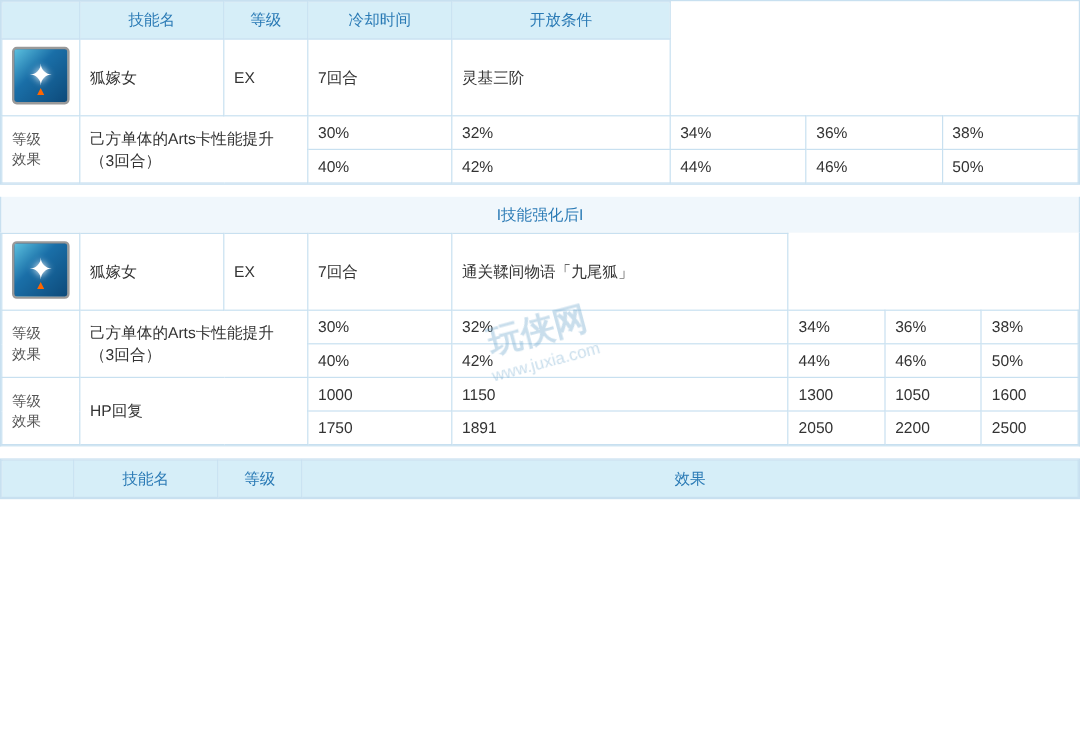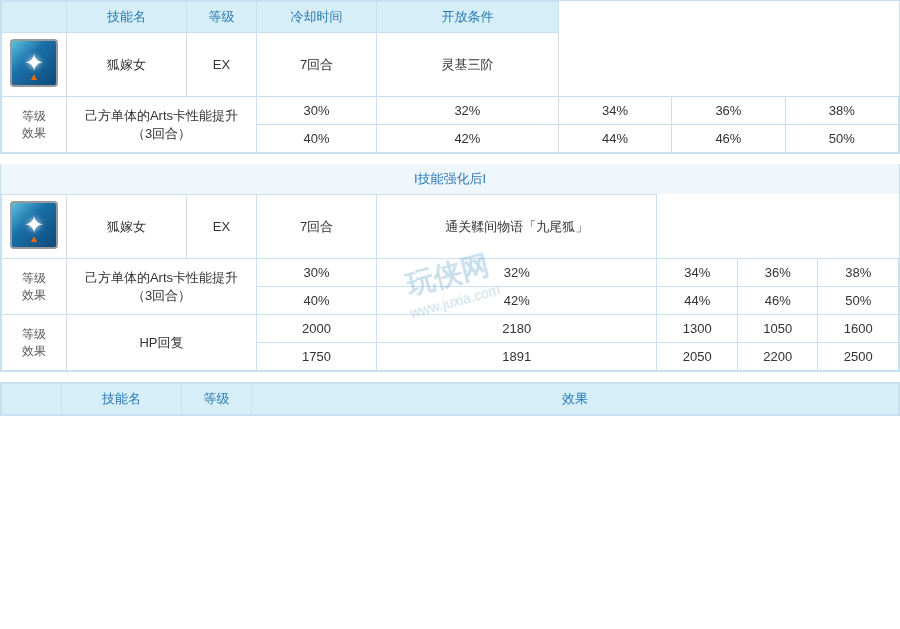--- a/index.html
+++ b/index.html
@@ -28,21 +28,21 @@
       font-weight: normal;
       padding: 6px 8px;
       border: 1px solid #c8e0f0;
       text-align: center;
       font-size: 13px;
     }
 
     td {
       border: 1px solid #c8e0f0;
       padding: 6px 8px;
-      text-align: center;
+      text-align: left;
       vertical-align: middle;
       font-size: 13px;
       color: #333;
     }
 
     .skill-icon {
       width: 48px;
       height: 48px;
       display: inline-block;
       border: 2px solid #999;
@@ -207,22 +207,22 @@
           <td>42%</td>
           <td>44%</td>
           <td>46%</td>
           <td>50%</td>
         </tr>
 
         <tr>
           <td rowspan="2" style="white-space:pre-line; font-size:12px; color:#555;">等级
 效果</td>
           <td colspan="2" rowspan="2">HP回复</td>
-          <td>2000</td>
-          <td>2180</td>
+          <td>1000</td>
+          <td>1150</td>
           <td>1300</td>
           <td>1050</td>
           <td>1600</td>
         </tr>
         <tr>
           <td>1750</td>
           <td>1891</td>
           <td>2050</td>
           <td>2200</td>
           <td>2500</td>

